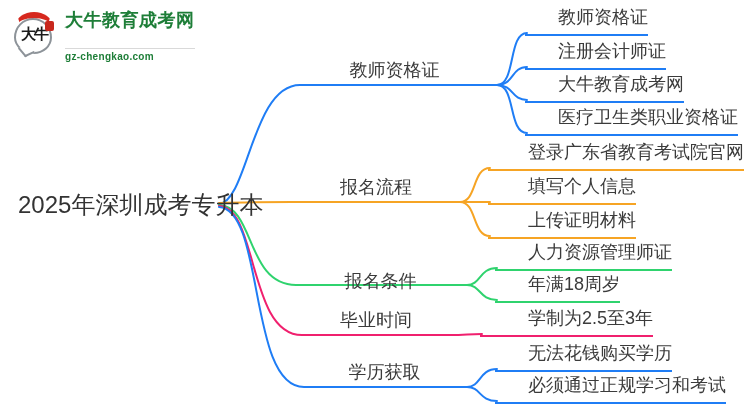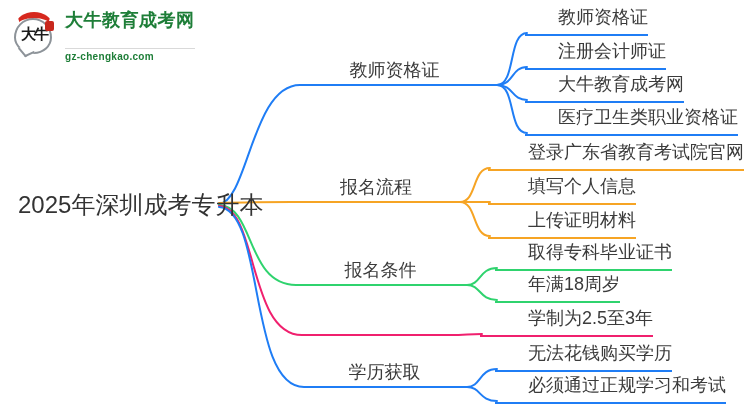--- a/index.html
+++ b/index.html
@@ -81,33 +81,34 @@
     <div class="logo-text">
       <div class="logo-title">大牛教育成考网</div>
       <div class="logo-url">gz-chengkao.com</div>
     </div>
   </div>
 
   <div class="label root-label" style="left:18px;top:193px;">2025年深圳成考专升本</div>
 
   <div class="label branch-label" style="left:292px;top:59px;width:205px;">教师资格证</div>
   <div class="label branch-label" style="left:292px;top:176px;width:168px;">报名流程</div>
-  <div class="label branch-label" style="left:294px;top:259px;width:173px;">报名条件</div>
+  <div class="label branch-label" style="left:294px;top:270px;width:173px;">报名条件</div>
+  <div class="label branch-label" style="left:300px;top:309px;width:152px;">毕业时间</div>
   <div class="label branch-label" style="left:302px;top:361px;width:165px;">学历获取</div>
 
   <div class="label leaf u-blue" style="left:525px;top:6px;padding-left:33px;">教师资格证</div>
   <div class="label leaf u-blue" style="left:525px;top:40px;padding-left:33px;">注册会计师证</div>
   <div class="label leaf u-blue" style="left:525px;top:73px;padding-left:33px;">大牛教育成考网</div>
   <div class="label leaf u-blue" style="left:525px;top:106px;padding-left:33px;">医疗卫生类职业资格证</div>
 
   <div class="label leaf u-orange" style="left:488px;top:141px;padding-left:40px;">登录广东省教育考试院官网</div>
   <div class="label leaf u-orange" style="left:488px;top:209px;padding-left:40px;">上传证明材料</div>
   <div class="label leaf u-orange" style="left:488px;top:175px;padding-left:40px;">填写个人信息</div>
 
-  <div class="label leaf u-green" style="left:495px;top:241px;padding-left:33px;">取得专科毕业证书</div>
+  <div class="label leaf u-green" style="left:495px;top:241px;padding-left:33px;">人力资源管理师证</div>
   <div class="label leaf u-green" style="left:495px;top:273px;padding-left:33px;">年满18周岁</div>
 
   <div class="label leaf u-pink" style="left:480px;top:307px;padding-left:48px;">学制为2.5至3年</div>
 
   <div class="label leaf u-blue" style="left:495px;top:342px;padding-left:33px;">无法花钱购买学历</div>
   <div class="label leaf u-blue" style="left:495px;top:374px;padding-left:33px;">必须通过正规学习和考试</div>
 
 </div>
 
 </body></html>

